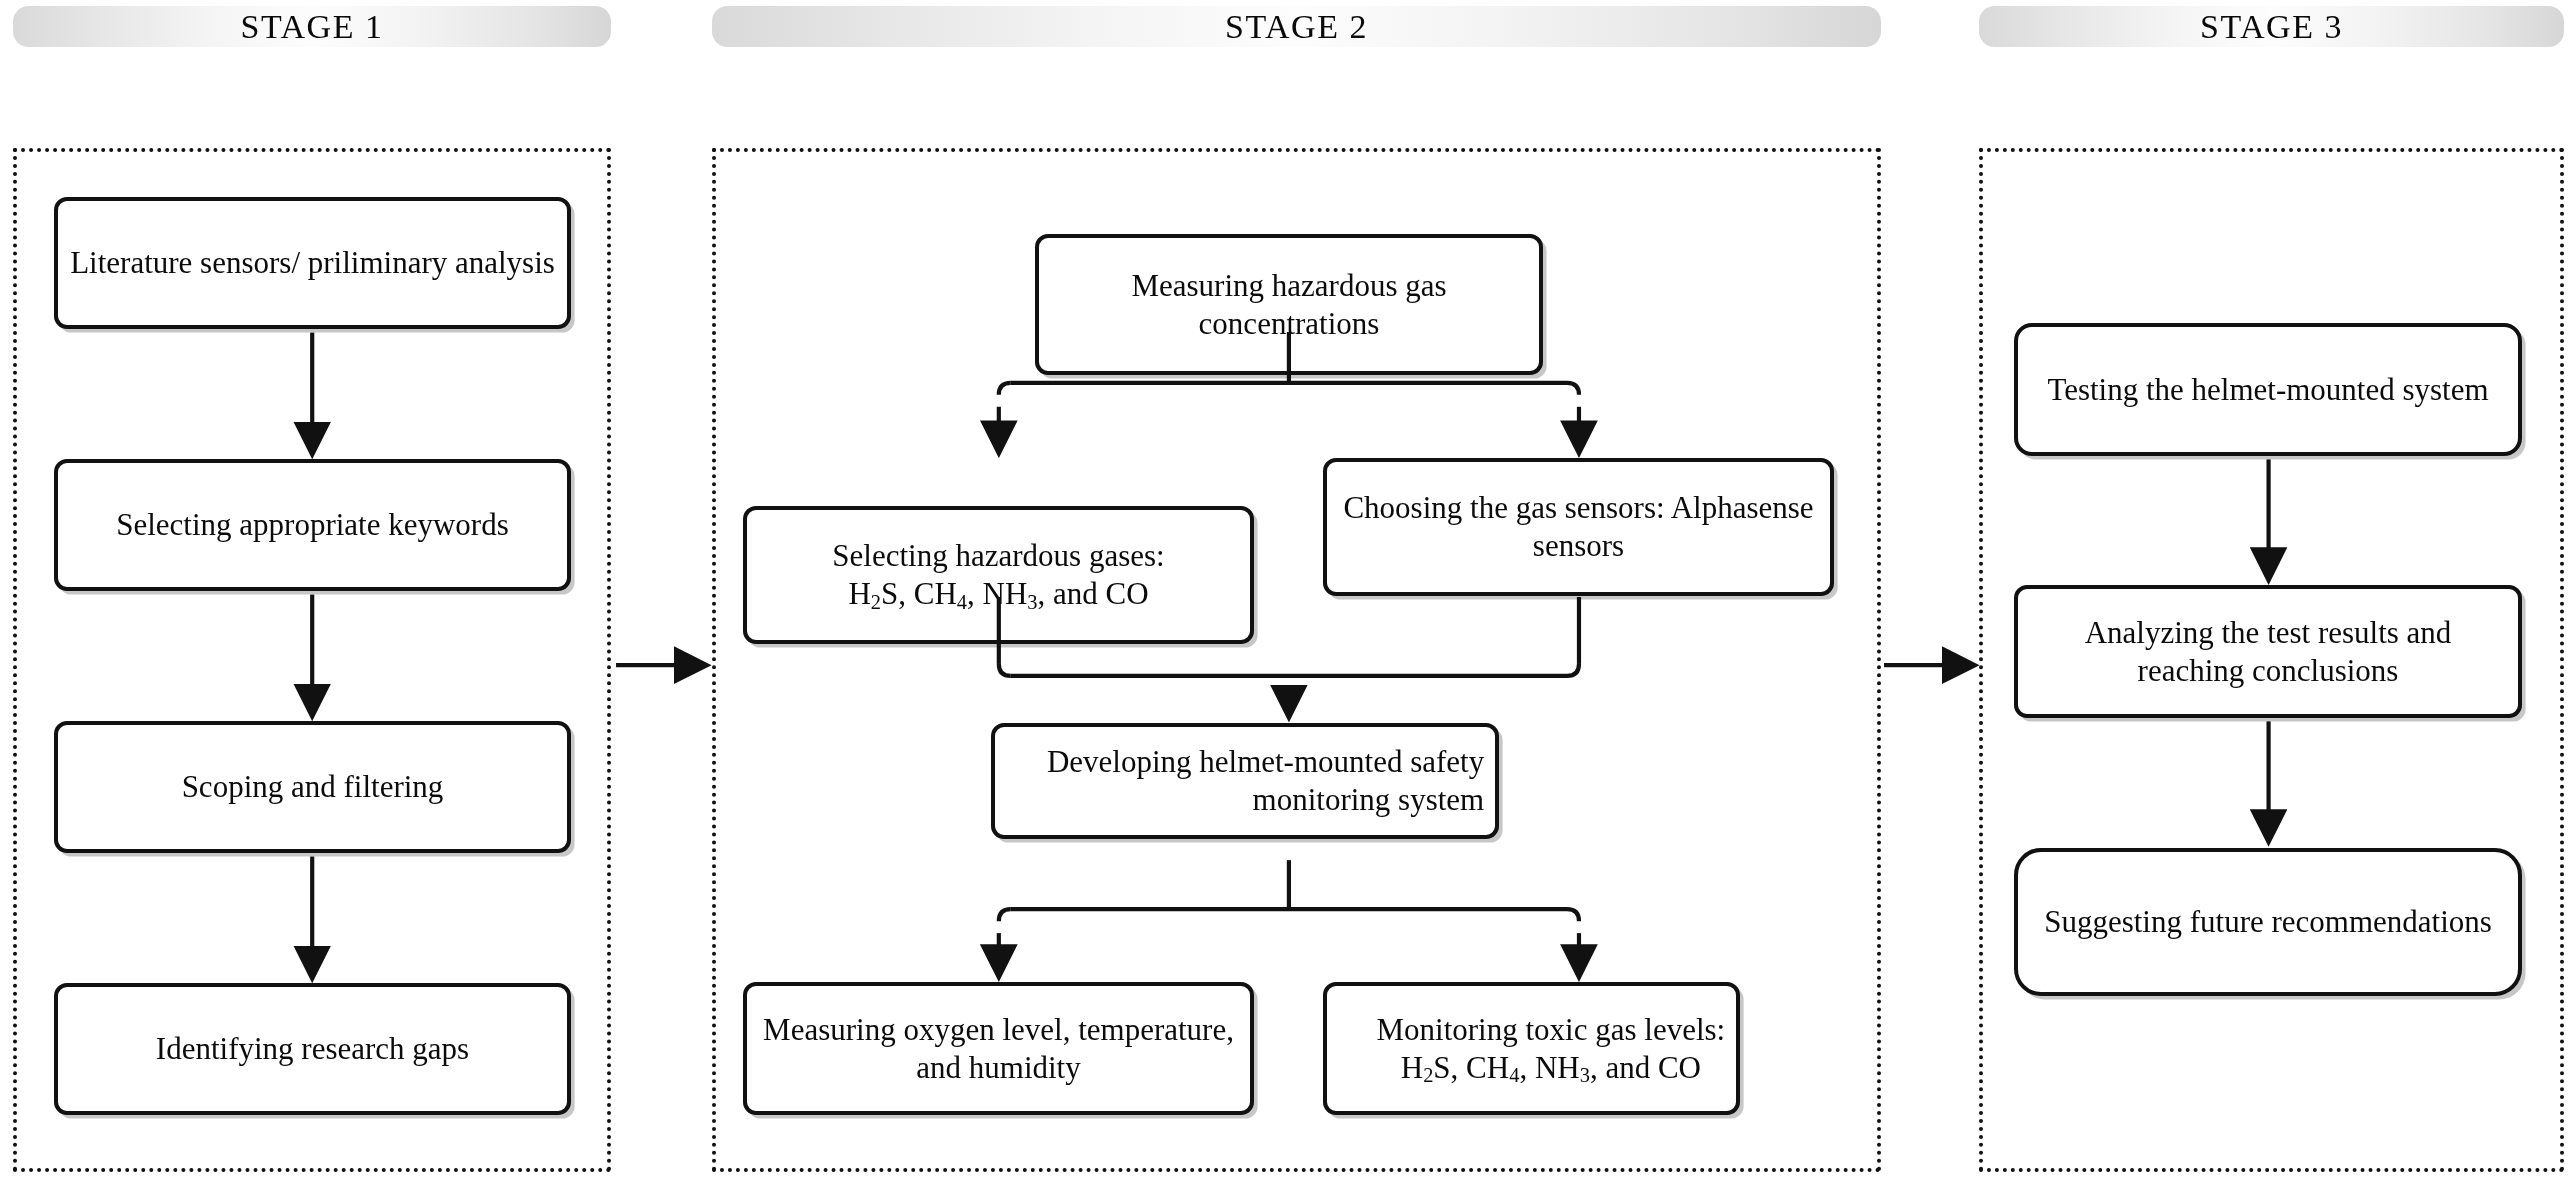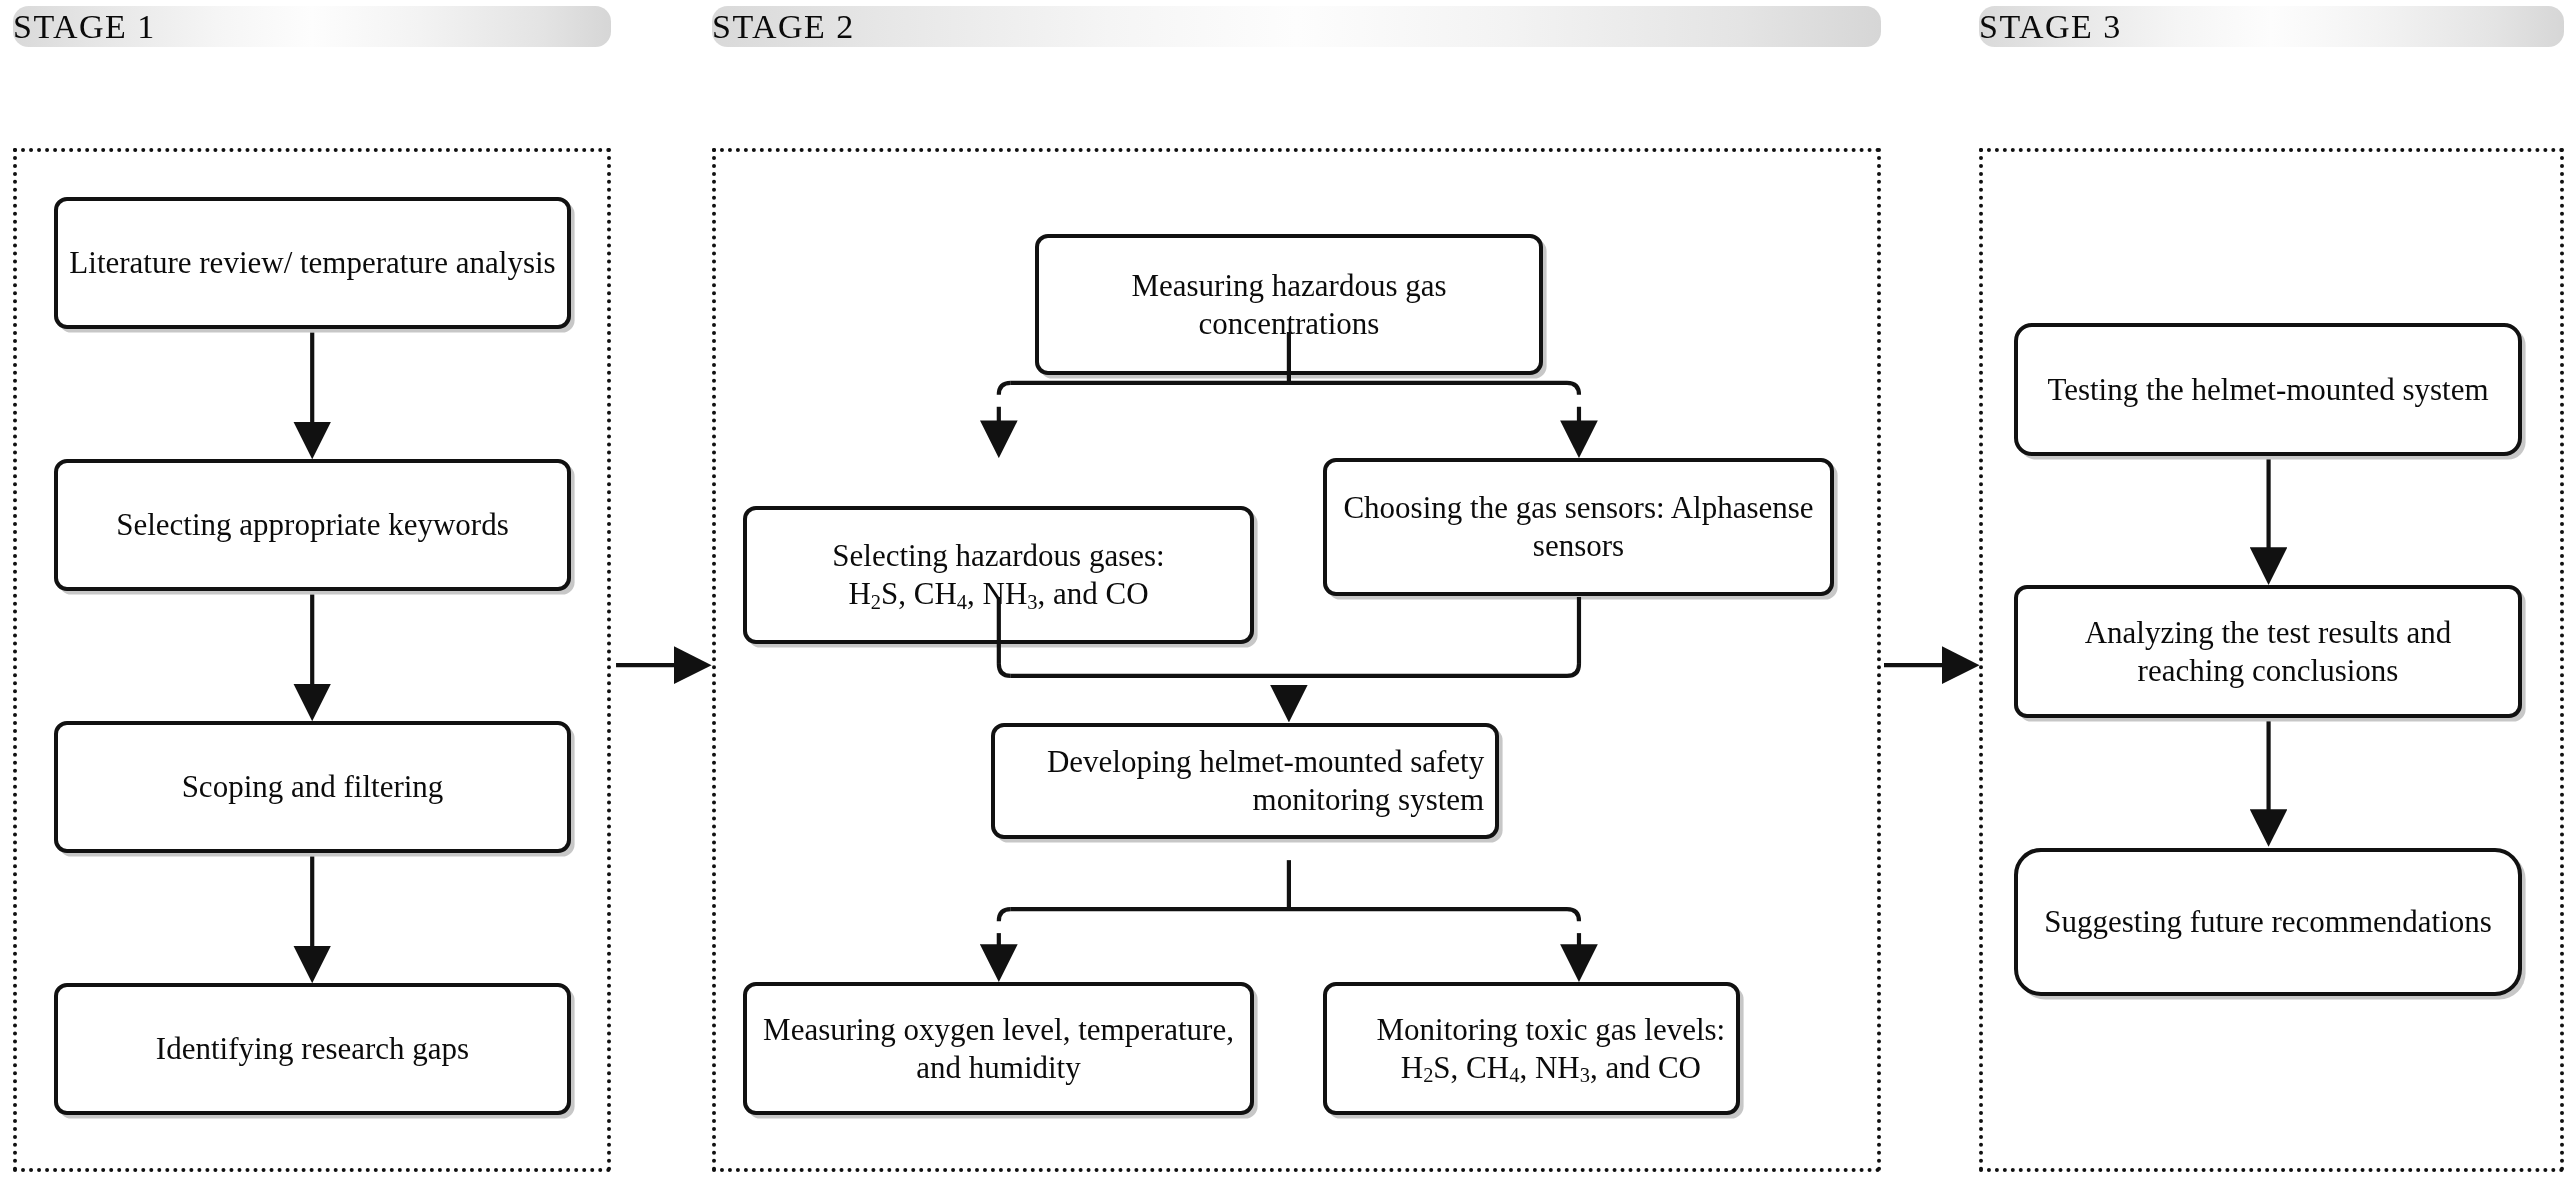--- a/index.html
+++ b/index.html
@@ -25,20 +25,21 @@
     background: linear-gradient(90deg,
         #d9d9d9 0%,
         #e6e6e6 14%,
         #f5f5f5 34%,
         #fdfdfd 50%,
         #f3f3f3 68%,
         #e4e4e4 88%,
         #d6d6d6 100%);
     display: flex;
     align-items: center;
+    justify-content: center;
     box-sizing: border-box;
   }
   .stage-header .label {
     font-size: 34px;
     letter-spacing: 1.5px;
     color: #0a0a0a;
     white-space: nowrap;
   }
 
   
@@ -100,21 +101,21 @@
 
   <div class="stage-header" style="left:1979px; top:6px; width:585px; height:41px;">
     <span class="label">STAGE 3</span>
   </div>
 
   <div class="stage-box" style="left:13px; top:148px; width:598px; height:1024px;"></div>
   <div class="stage-box" style="left:712px; top:148px; width:1169px; height:1024px;"></div>
   <div class="stage-box" style="left:1979px; top:148px; width:585px; height:1024px;"></div>
 
   <div class="node" style="left:54px; top:197px; width:517px; height:132px;">
-    <span class="txt">Literature review/ temperature analysis</span>
+    <span class="txt">Literature sensors/ priliminary analysis</span>
   </div>
 
   <div class="node" style="left:54px; top:459px; width:517px; height:132px;">
     <span class="txt">Selecting appropriate keywords</span>
   </div>
 
   <div class="node" style="left:54px; top:721px; width:517px; height:132px;">
     <span class="txt">Scoping and filtering</span>
   </div>
 

